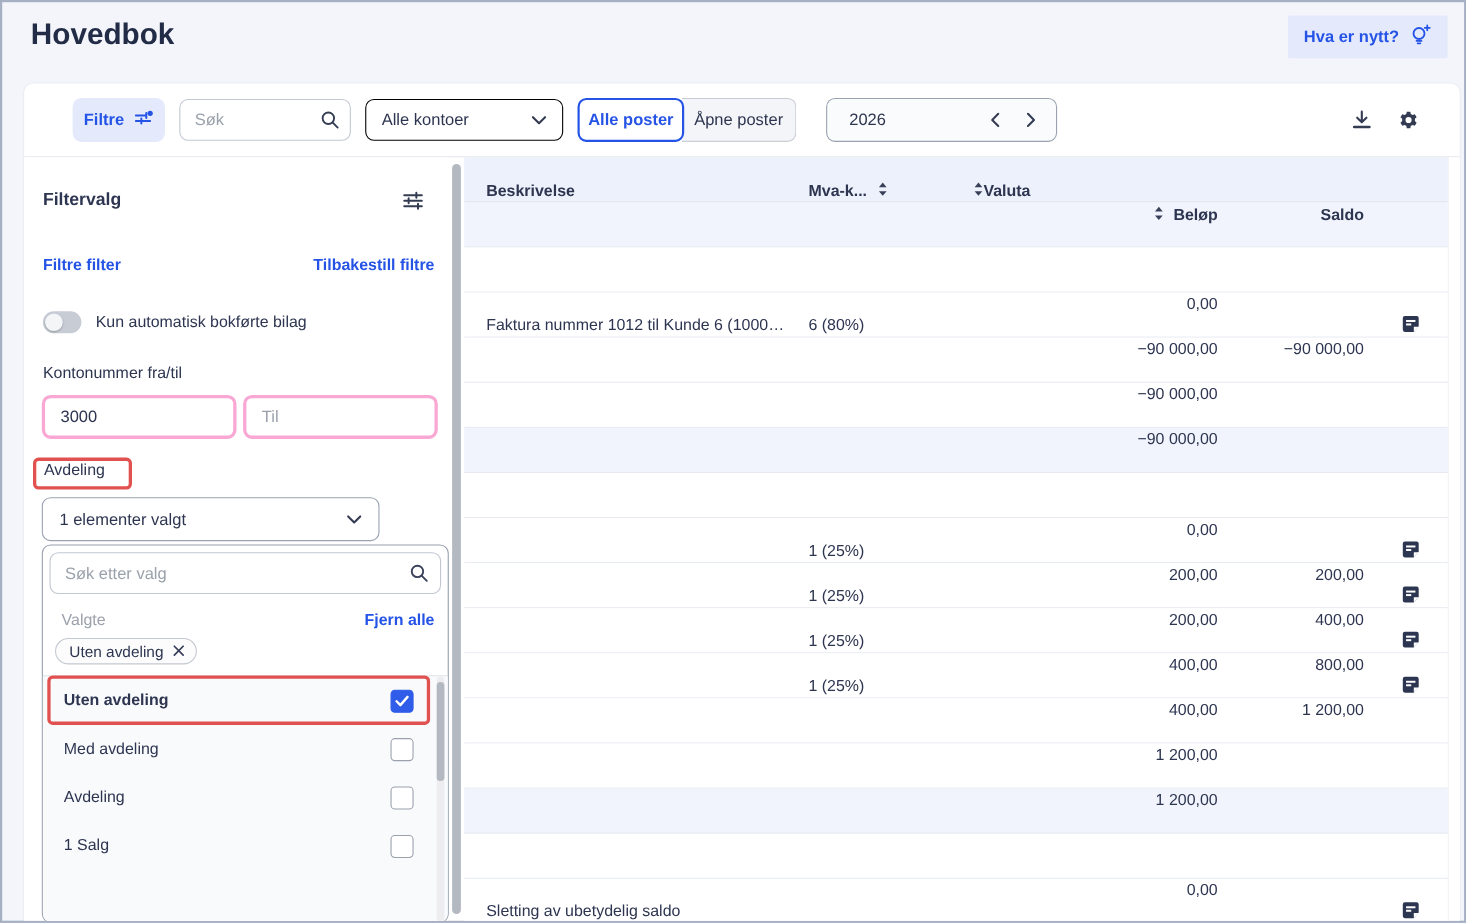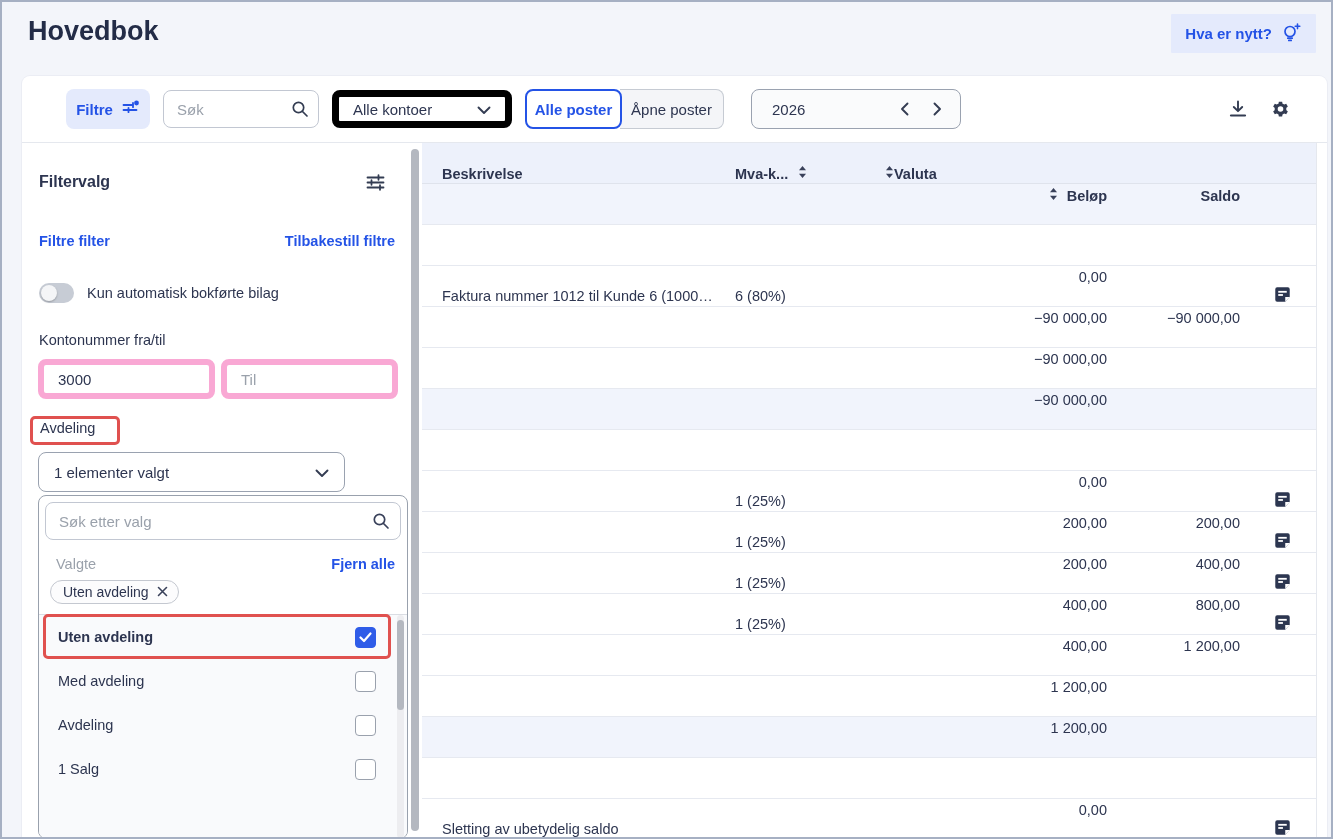--- a/index.html
+++ b/index.html
@@ -20,21 +20,21 @@
   
   .toolbar { position:absolute; top:0; left:0; right:0; height:67px; display:flex; align-items:center;
              padding:0 36px 0 16px; gap:13px; border-bottom:1px solid #e5e8ee; }
   .btn-filtre { height:40px; width:84px; display:flex; align-items:center; justify-content:center; gap:8px;
                 background:#e4eafc; border-radius:8px; color:#2453e6; font-size:15px; font-weight:600; cursor:pointer;margin-left:28px; }
   .inp-sok { position:relative; width:156px; }
   .inp-sok input { width:100%; height:38px; border:1px solid #c2c7d2; border-radius:8px; padding:0 34px 0 13px;
                    font-size:15px; font-family:inherit; color:#2d3550; background:#fff; }
   .inp-sok input::placeholder { color:#9aa1ab; }
   .inp-sok .mag { position:absolute; right:10px; top:10px; }
-  .sel-kontoer { width:180px; height:38px; border:7px solid #000000; border-radius:8px; display:flex;
+  .sel-kontoer { width:180px; height:38px; border:1px solid #000000; border-radius:8px; display:flex;
                  align-items:center; justify-content:space-between; padding:0 14px; font-size:15px; cursor:pointer; background:#fff; }
   .segmented { display:flex; height:40px; }
   .seg { height:40px; display:flex; align-items:center; justify-content:center; font-size:15px; cursor:pointer; }
   .seg.active { width:97px; background:#fff; border:2px solid #2453e6; border-radius:8px; color:#2453e6; font-weight:700; z-index:1; }
   .seg.plain  { width:104px; background:#f4f5f8; border:1px solid #c6cbd3; border-left:none; border-radius:0 8px 8px 0;
                 margin-left:-2px; color:#2d3550; }
   .year-nav { width:210px; height:40px; margin-left:14px; border:1px solid #9aa2b0; border-radius:8px; background:#fafbfc;
               display:flex; align-items:center; padding:0 12px 0 20px; font-size:15px; }
   .year-nav .yr { flex:1; }
   .year-nav .nav { display:flex; gap:24px; padding-right:6px; }
@@ -56,21 +56,21 @@
   .fp-sliders { position:absolute; right:22px; top:29px; }
   .fp-link { position:absolute; top:90px; font-size:14.5px; color:#2453e6; font-weight:600; cursor:pointer; }
   .fp-link.save { left:17px; } .fp-link.reset { right:13px; }
   .toggle-row { position:absolute; left:17px; top:140px; display:flex; align-items:center; gap:13px; }
   .toggle { width:35px; height:20px; border-radius:10px; background:#c7ccd5; position:relative; cursor:pointer; }
   .toggle .knob { position:absolute; left:2px; top:2px; width:16px; height:16px; border-radius:50%; background:#f4f5f7;
                   box-shadow:0 1px 2px rgba(0,0,0,.25); }
   .toggle-row label { font-size:14.5px; }
   .konto-label { position:absolute; left:17px; top:189px; font-size:14.5px; }
   .konto-inputs { position:absolute; left:16px; top:216px; display:flex; gap:6px; }
-  .konto-inputs input { width:177px; height:40px; border:6px solid #f9a8d4; border-radius:8px; padding:0 14px;
+  .konto-inputs input { width:177px; height:40px; border:3px solid #f9a8d4; border-radius:8px; padding:0 14px;
                         font-size:15px; font-family:inherit; color:#2d3550; background:#fff; }
   .konto-inputs input::placeholder { color:#9aa1ab; }
   .avd-label { position:absolute; left:18px; top:277px; font-size:14.5px; }
   .avd-select { position:absolute; left:16px; top:309px; width:307px; height:40px; border:1px solid #9aa2b0; border-radius:8px;
                 display:flex; align-items:center; justify-content:space-between; padding:0 15px; font-size:15px; cursor:pointer; background:#fff; }
   .dropdown { position:absolute; left:16px; top:352px; width:370px; bottom:-2px; border:1.5px solid #99a1ad; border-radius:8px;
               background:#fff; }
   .dd-search { position:relative; margin:6px; }
   .dd-search input { width:100%; height:38px; border:1px solid #c2c7d2; border-radius:8px; padding:0 34px 0 13px;
                      font-size:15px; font-family:inherit; background:#fff; color:#2d3550; }

